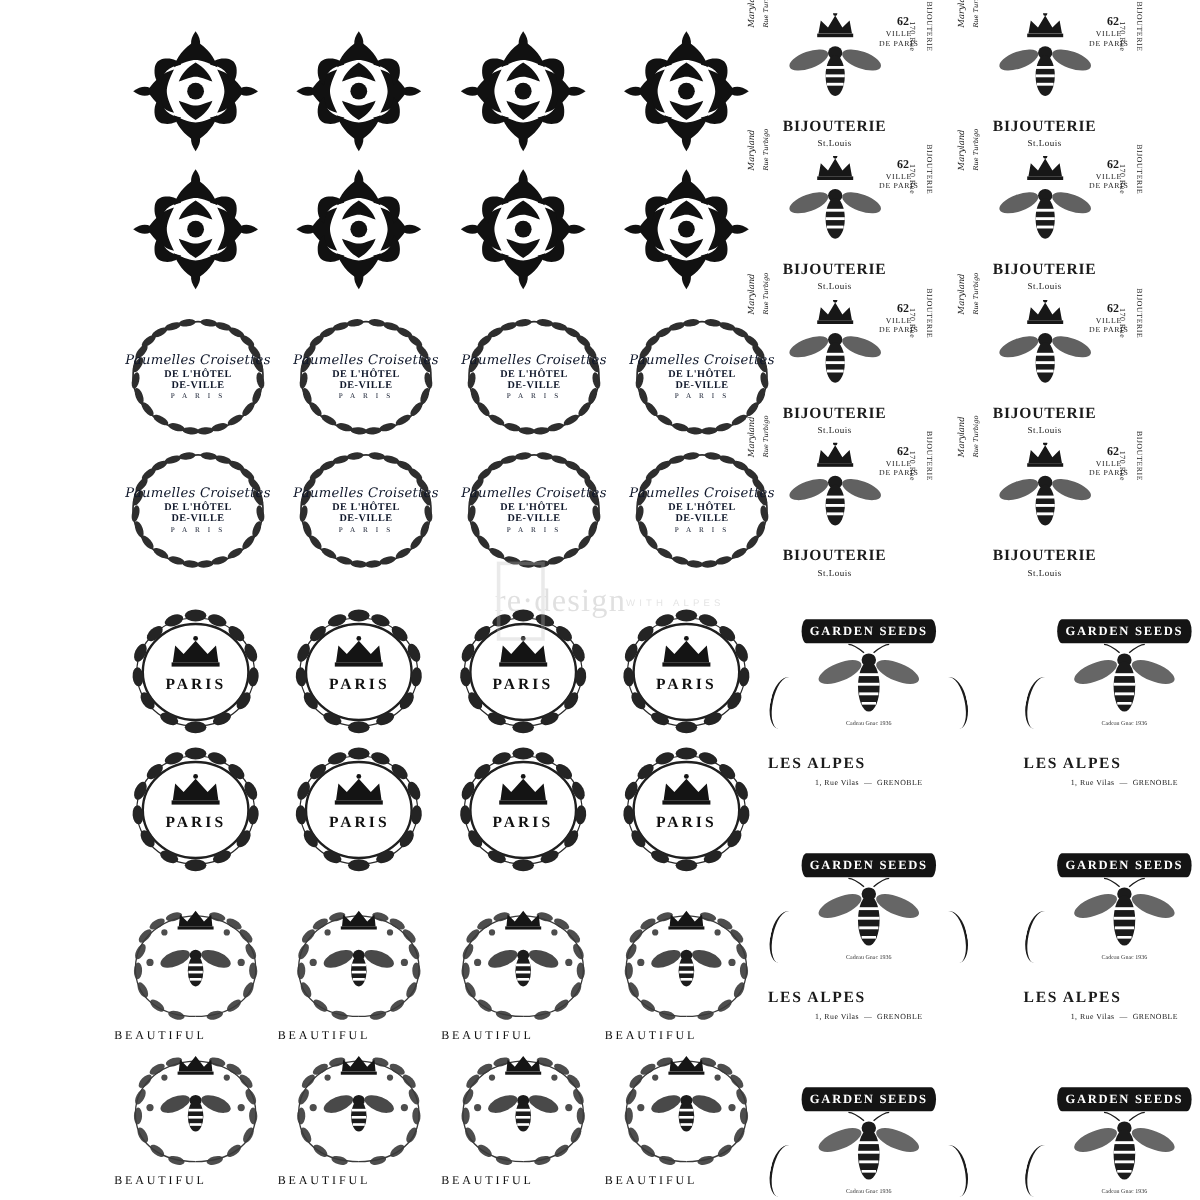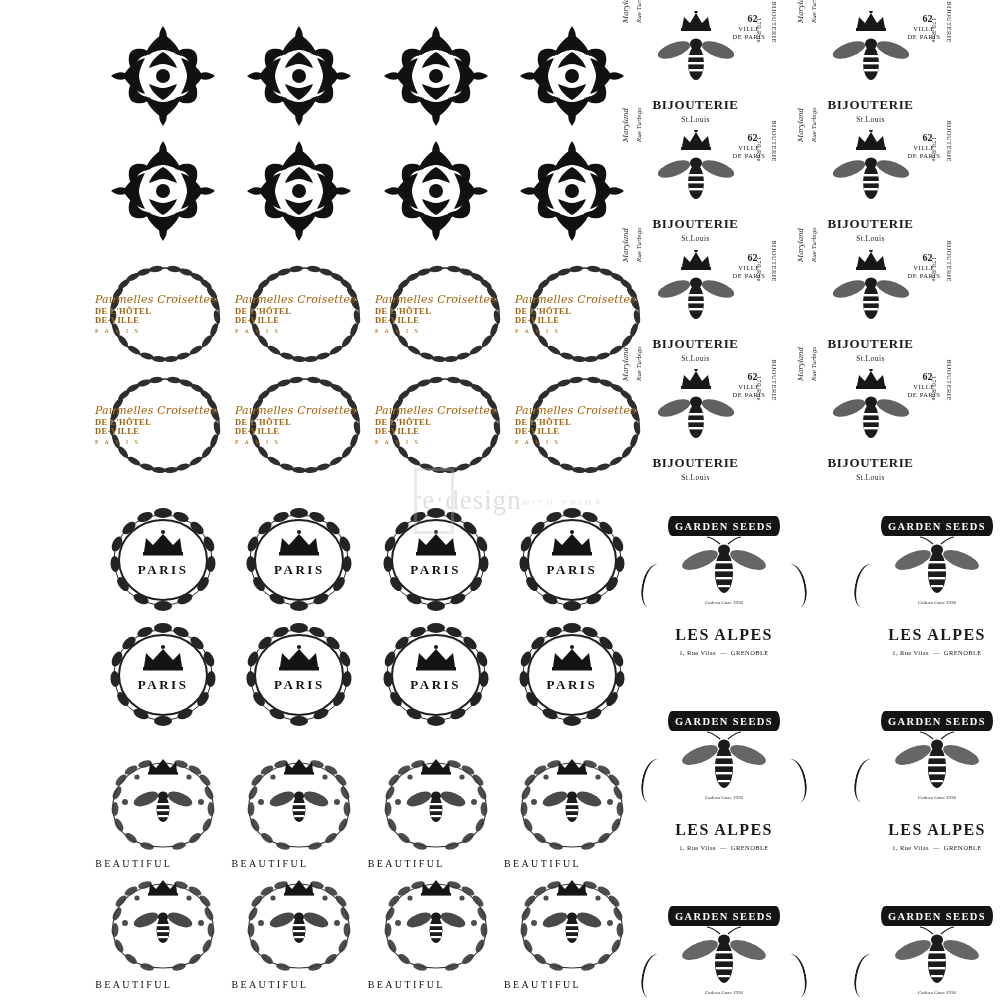--- a/index.html
+++ b/index.html
@@ -76,23 +76,23 @@
 
   
   .damask {
     width: 120px; height: 108px;
     position: relative;
   }
   .damask svg { position: absolute; left: 0; top: 0; }
 
   
   .laurel-txt {
-    text-align: left;
+    text-align: center;
     line-height: 1.05;
-    color: #a16207;
+    color: #0f172a;
   }
   .laurel-txt .script {
     font-family: "DejaVu Serif", serif;
     font-style: italic;
     font-size: 11px;
     letter-spacing: .2px;
     display: block;
   }
   .laurel-txt .l2 {
     font-size: 8.5px;
@@ -202,22 +202,22 @@
   .seeds .ribbon span {
     color: #fff;
     font-family: "Liberation Serif", serif;
     font-size: 10.5px;
     letter-spacing: 1.4px;
     font-weight: bold;
   }
   .seeds .art { position: absolute; left: 50%; top: 24px; margin-left: -44px; }
   .seeds .name {
     position: absolute; left: 0; right: 0; bottom: 18px;
-    text-align: center;
-    font-size: 16px; letter-spacing: 1.4px; font-weight: bold;
+    text-align: left;
+    font-size: 13px; letter-spacing: 1.4px; font-weight: bold;
     font-family: "Liberation Serif", serif;
   }
   .seeds .meta {
     position: absolute; left: 0; right: 0; bottom: 6px;
     text-align: center;
     font-size: 6.5px; letter-spacing: .4px;
     font-family: "Liberation Serif", serif;
   }
   .seeds .swoosh-l, .seeds .swoosh-r {
     position: absolute; top: 52px;
@@ -1993,16 +1993,16 @@
           &nbsp;—&nbsp;
           <span>GRENOBLE</span>
         </div>
       </div>
     </div>
   </div>
 
   <div id="watermark">
     <div class="wm-box"></div>
     <div class="wm-main">re·design</div>
-    <div class="wm-sub">WITH PRIMA</div>
+    <div class="wm-sub">WITH ALPES</div>
   </div>
 
 </div>
 
 </body></html>

